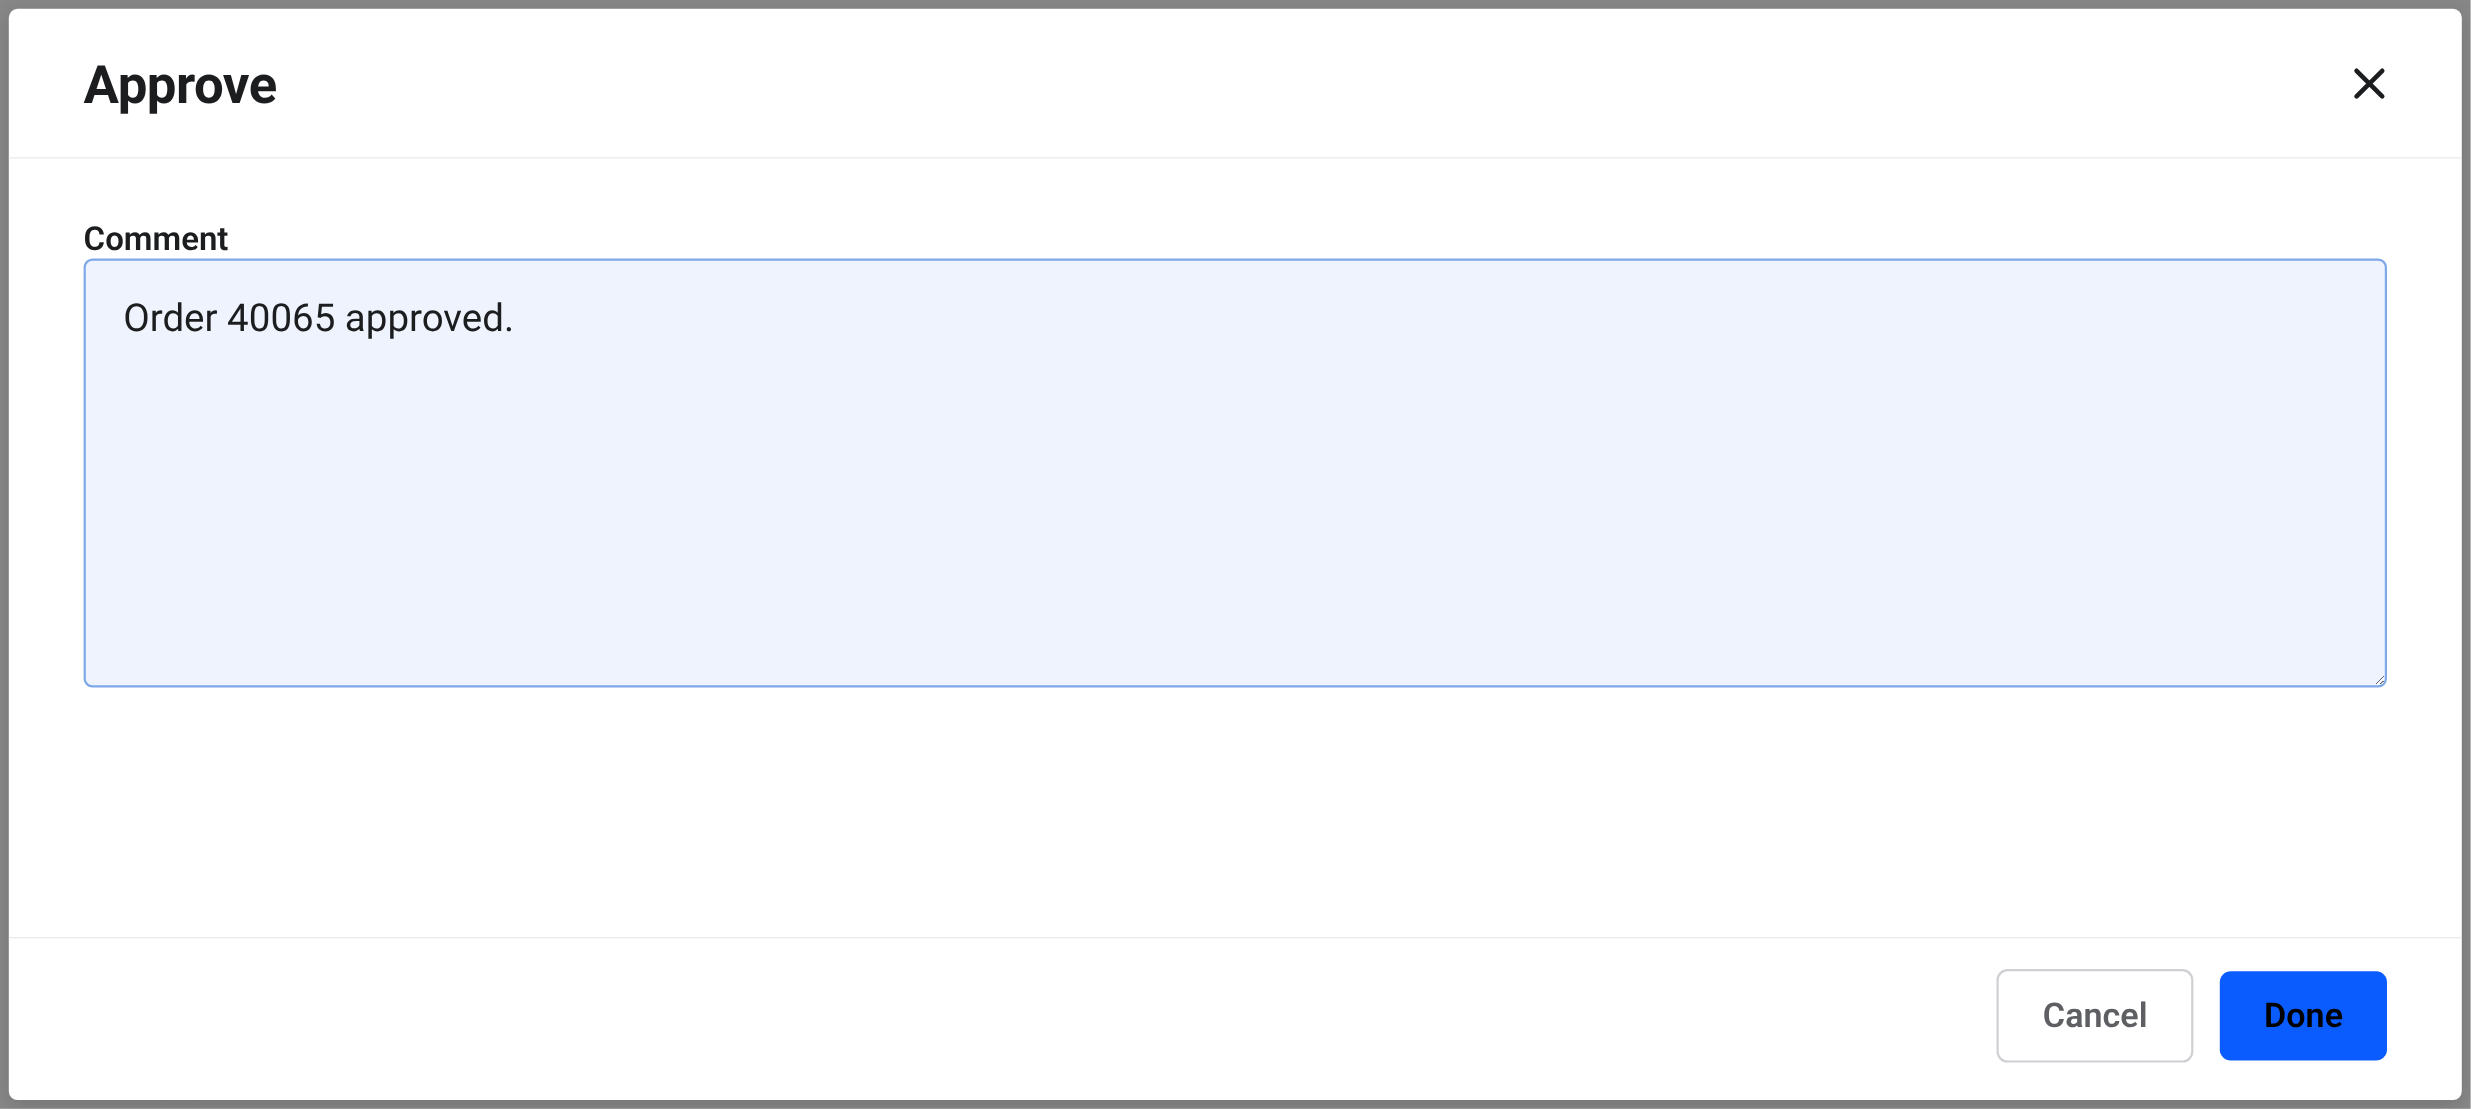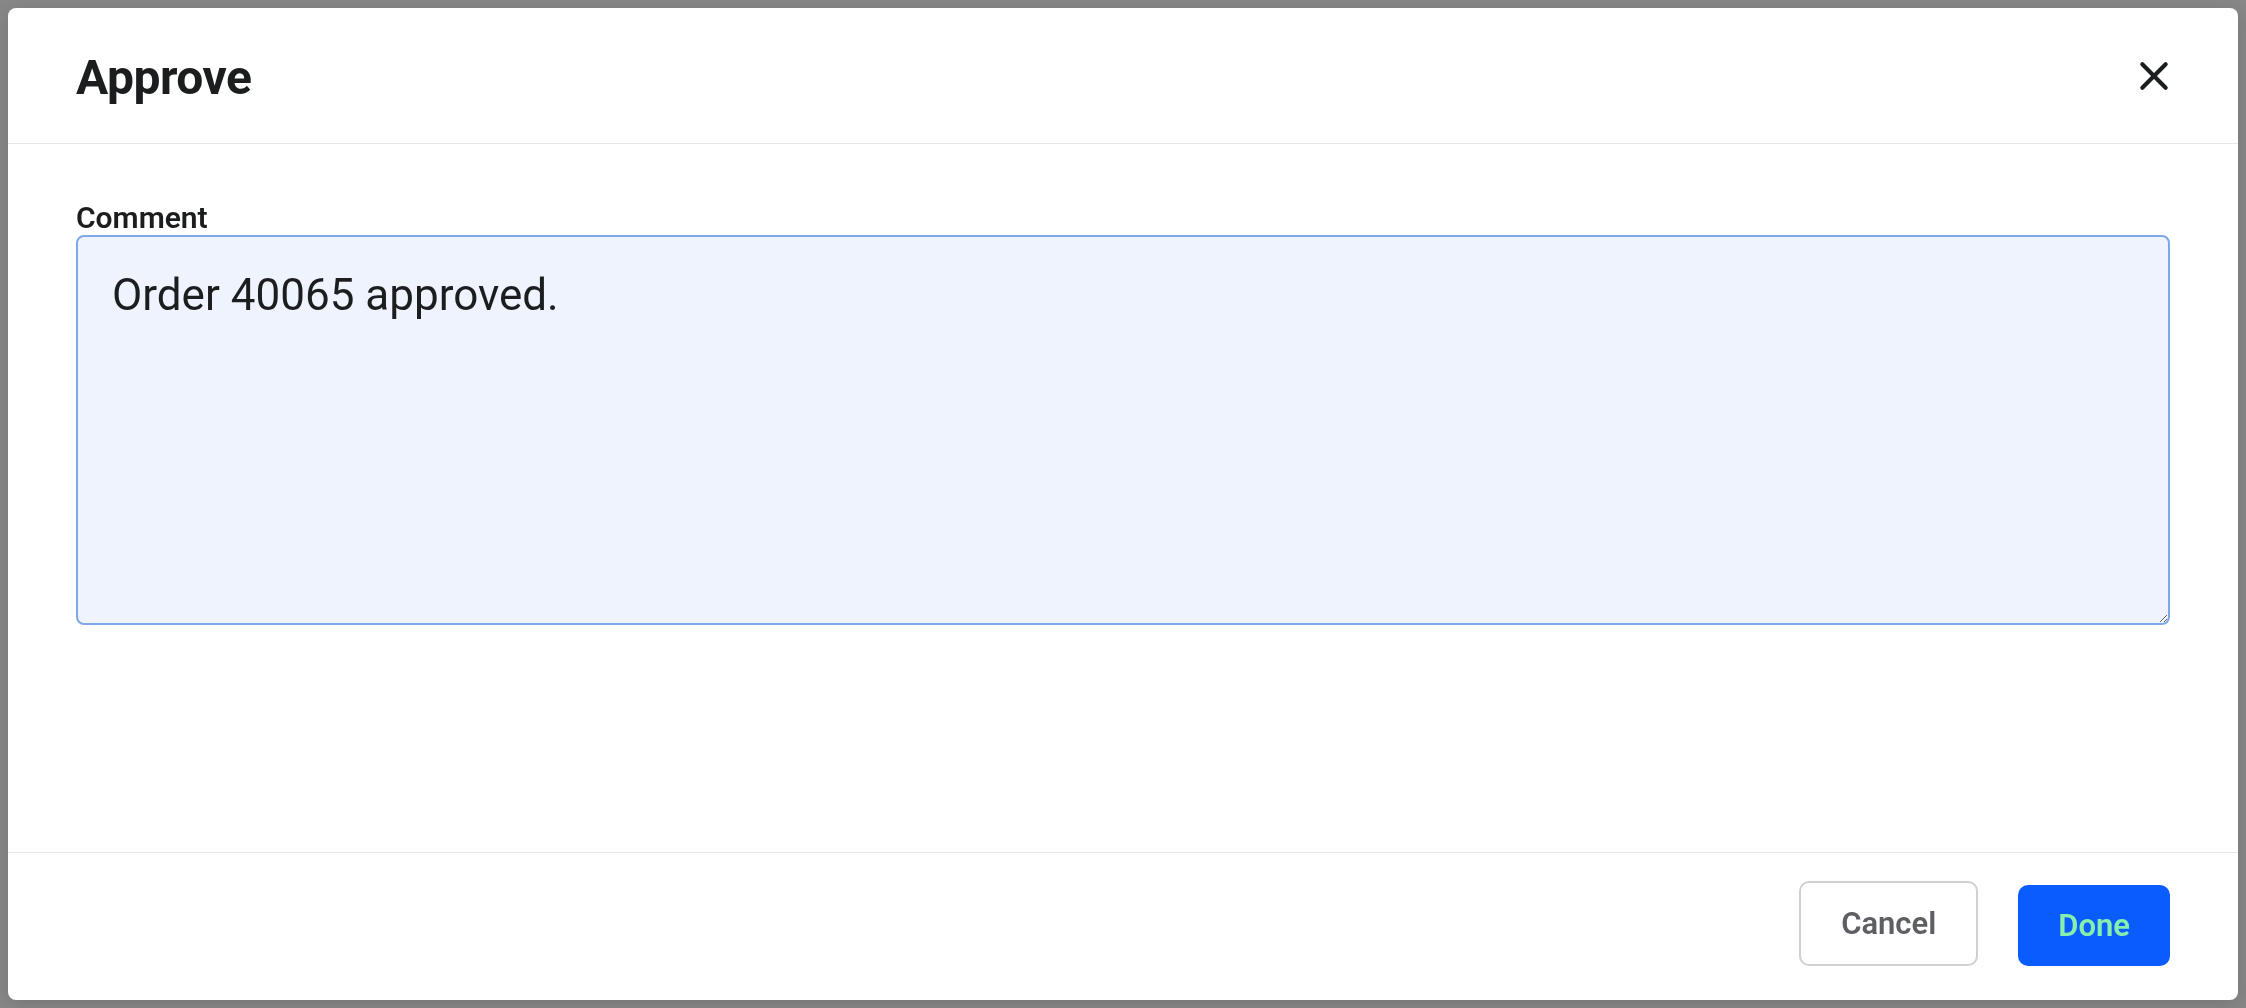--- a/index.html
+++ b/index.html
@@ -70,36 +70,36 @@
       font-size: 30px;
       font-weight: 600;
       color: #1c1d1f;
       display: block;
     }
     
     .comment-textarea {
       width: 100%;
       height: 390px;
       padding: 28px 34px;
-      font-size: 44px;
+      font-size: 35px;
       font-family: inherit;
       color: #1c1d1f;
       background: #eef3fe;
       border: 2px solid #7ea8e8;
       border-radius: 8px;
       resize: both;
       outline: none;
       line-height: 1.4;
     }
     
     .modal-footer {
       display: flex;
       justify-content: flex-end;
-      align-items: flex-end;
-      gap: 40px;
+      align-items: center;
+      gap: 24px;
       padding: 28px 68px 34px 68px;
       border-top: 1px solid #e7e7e9;
     }
     
     .btn {
       font-size: 31px;
       font-weight: 600;
       padding: 22px 40px;
       border-radius: 10px;
       cursor: pointer;
@@ -108,21 +108,21 @@
     }
     
     .btn-secondary {
       background: #ffffff;
       color: #5e5f63;
       border: 2px solid #cfd0d3;
     }
     
     .btn-primary {
       background: #0b5cff;
-      color: #86efac;
+      color: #000000;
     }
     
     .background-hint {
       position: absolute;
       bottom: -4px;
       left: 120px;
       color: #888;
       font-size: 22px;
       font-family: monospace;
     }

